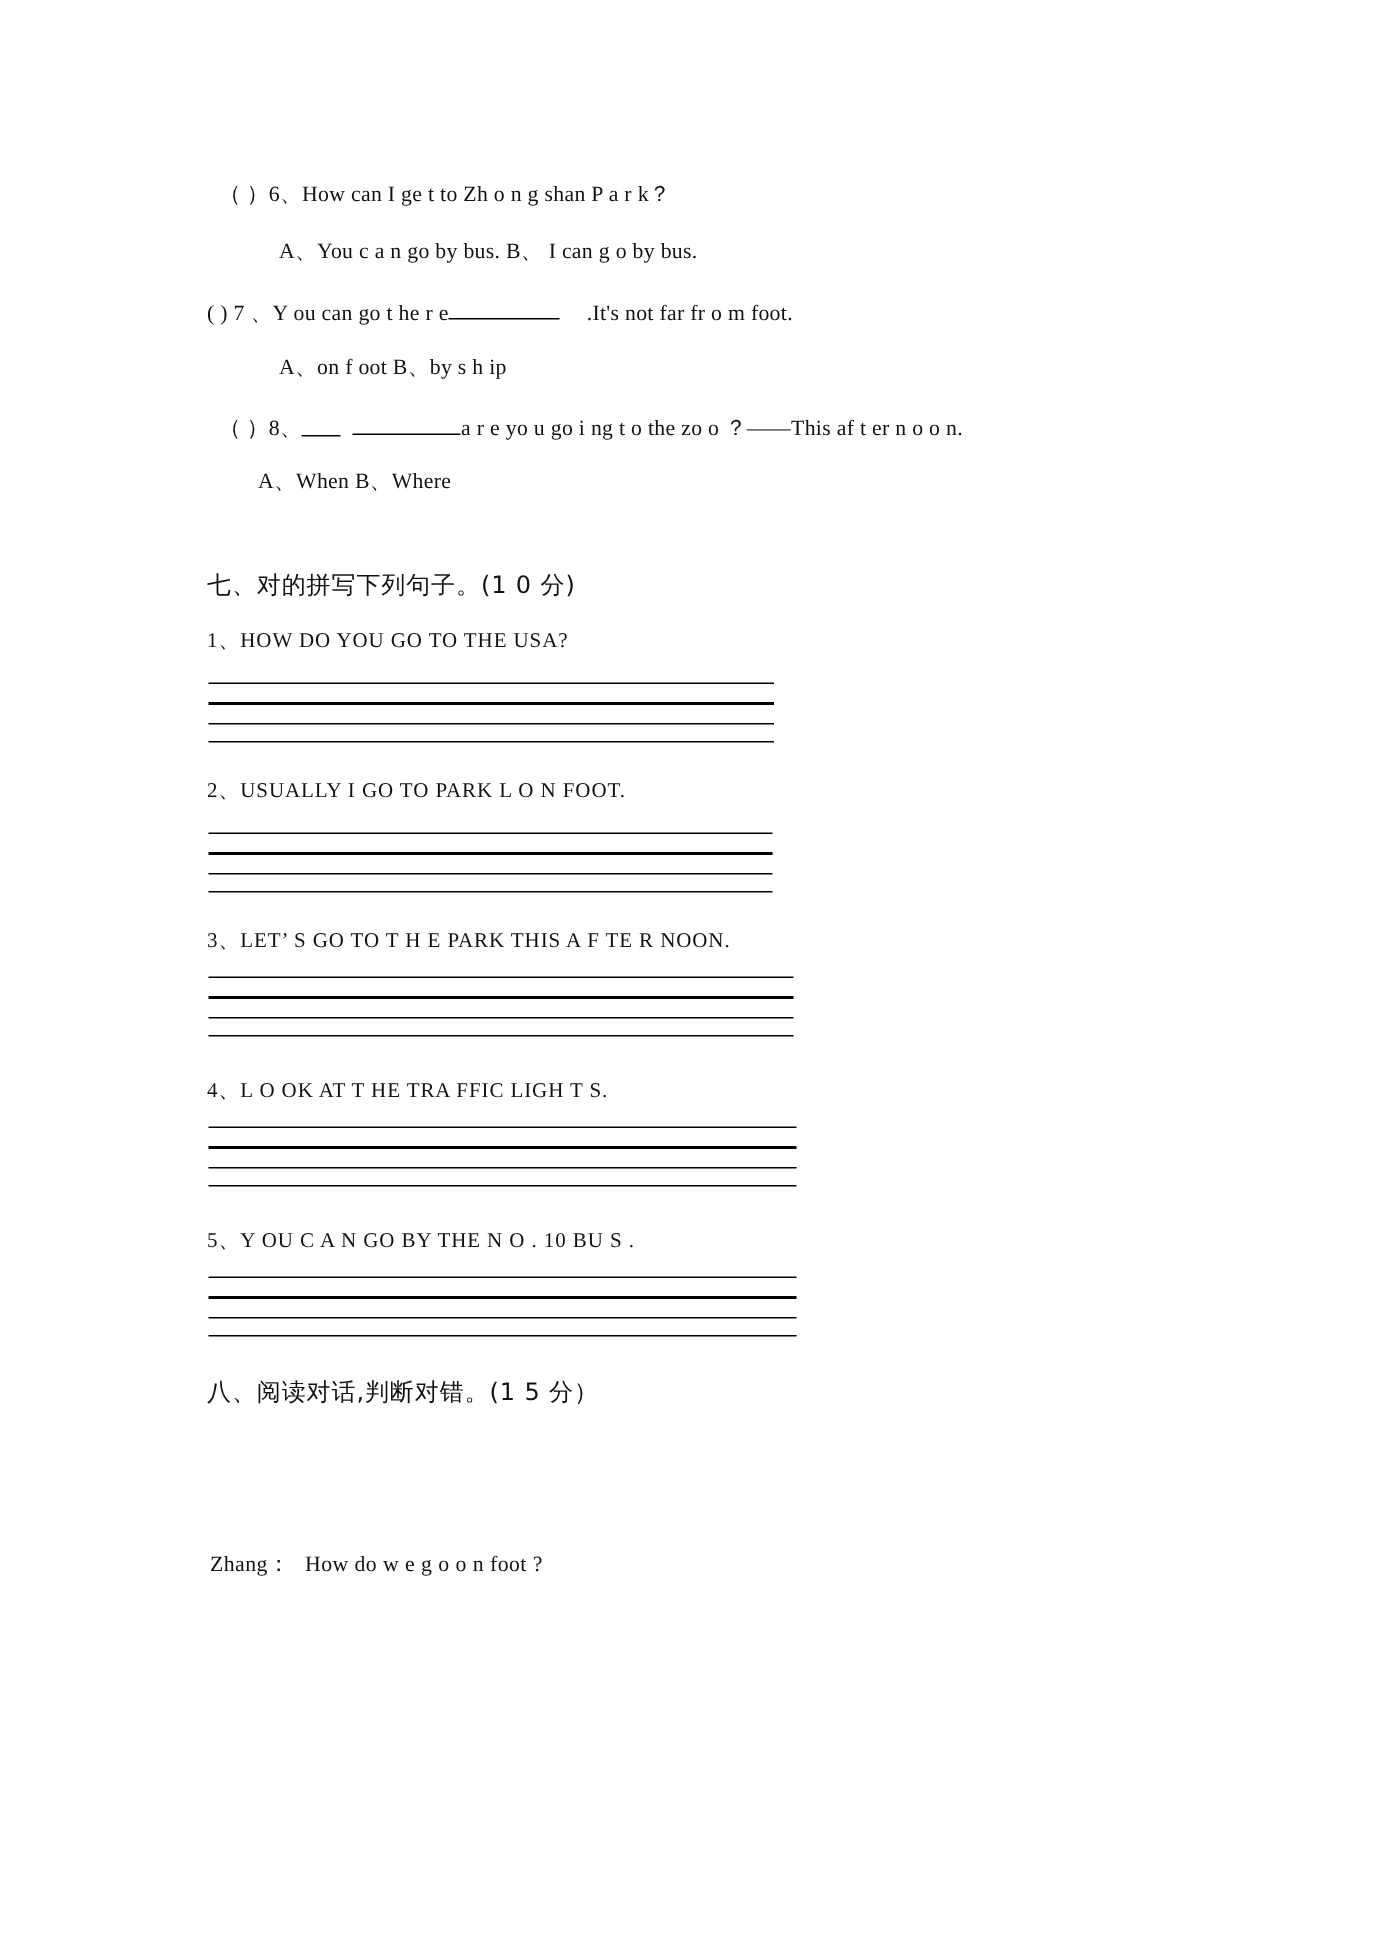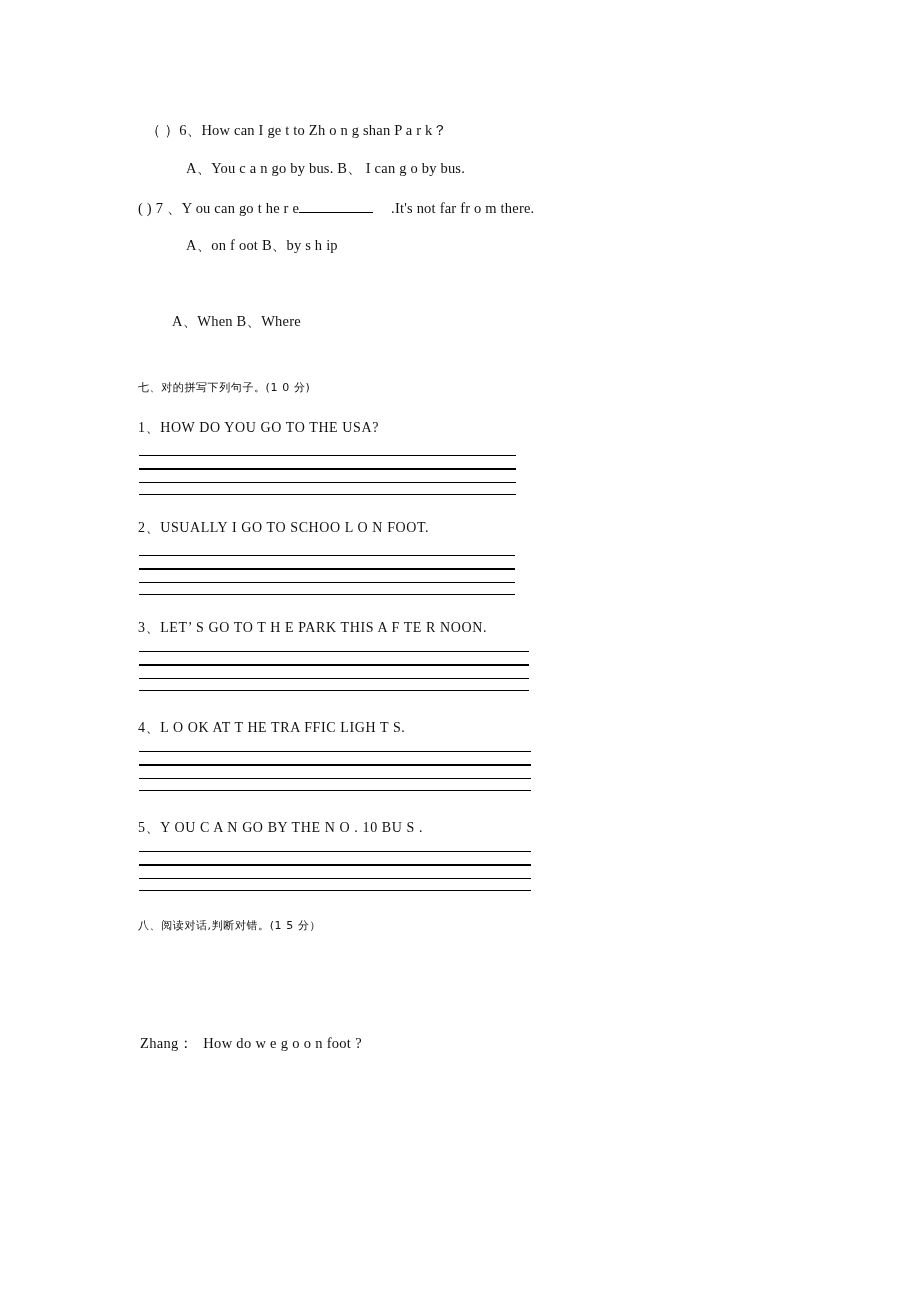--- a/index.html
+++ b/index.html
@@ -28,21 +28,21 @@
     font-size: 15px;
     line-height: 1;
     color: #111;
   }
   .q-line     { font-size: 14.5px; letter-spacing: 0.2px; }
   .opt-line   { font-size: 14.5px; letter-spacing: 0.2px; }
   .sec-head   { font-size: 15.5px; letter-spacing: 0.6px; }
   .sent-line  { font-size: 14px; letter-spacing: 0.6px; }
   .dlg-line   { font-size: 14.5px; letter-spacing: 0.3px; }
 
-  .cn { font-family: "DejaVu Sans", "Liberation Sans", sans-serif; font-size: 11px; }
+  .cn { font-family: "DejaVu Sans", "Liberation Sans", sans-serif; font-size: 16px; }
 
   
   .blank {
     display: inline-block;
     border-bottom: 1.4px solid #000;
     height: 0.85em;
     vertical-align: baseline;
   }
   .blank-w1 { width: 74px; }
   .blank-w2 { width: 72px; }
@@ -77,42 +77,45 @@
 
 <div class="page">
 
   <div class="row q-line" style="left:146px; top:123px;">
     <span>（ ）6、</span><span>How can I ge t   to Zh o n g shan  P a r  k？</span>
   </div>
 
   <div class="row opt-line" style="left:186px; top:161px;">A、You c a n go by  bus.   B、 I    can  g o   by bus.</div>
 
   <div class="row q-line" style="left:138px; top:200px;">
-    <span>( ) 7 、</span><span>Y ou   can go  t he r e</span><span class="blank blank-w1"></span><span style="display:inline-block;width:18px"></span><span>.It's not far   fr o m there.</span>
+    <span>( ) 7 、</span><span>Y ou   can go  t he r e</span><span class="blank blank-w1"></span><span style="display:inline-block;width:18px"></span><span>.It's not far   fr o m foot.</span>
   </div>
 
   <div class="row opt-line" style="left:186px; top:238px;text-align:center;">A、on  f oot  B、by s h ip</div>
 
+  <div class="row q-line" style="left:146px; top:277px;">
+    <span>（ ）8、</span><span class="dash"></span><span style="display:inline-block;width:8px"></span><span class="blank blank-w2"></span><span>a r e yo u  go i ng  t o   the zo o ？——This  af t er n o o n.</span>
+  </div>
 
   <div class="row opt-line" style="left:172px; top:314px;">A、When        B、Where</div>
 
   <div class="row sec-head cn" style="left:138px; top:382px;">七、对的拼写下列句子。(1 0 分)</div>
 
   <div class="row sent-line" style="left:138px; top:421px;">
     <span>1、</span><span>HOW   DO    YOU GO  TO   THE USA?</span>
   </div>
   <div class="guide" style="left:139px; width:377px; top:455px;">
     <div class="ln l1"></div>
     <div class="ln l2 thick"></div>
     <div class="ln l3"></div>
     <div class="ln l4"></div>
   </div>
 
   <div class="row sent-line" style="left:138px; top:521px;">
-    <span>2、</span><span>USUALLY   I  GO  TO   SCHOO L  O N FOOT.</span>
+    <span>2、</span><span>USUALLY   I  GO  TO   PARK L  O N FOOT.</span>
   </div>
   <div class="guide" style="left:139px; width:376px; top:555px;">
     <div class="ln l1"></div>
     <div class="ln l2 thick"></div>
     <div class="ln l3"></div>
     <div class="ln l4"></div>
   </div>
 
   <div class="row sent-line" style="left:138px; top:621px;">
     <span>3、</span><span>LET’ S   GO TO   T H E  PARK   THIS  A F TE R NOON.</span>

